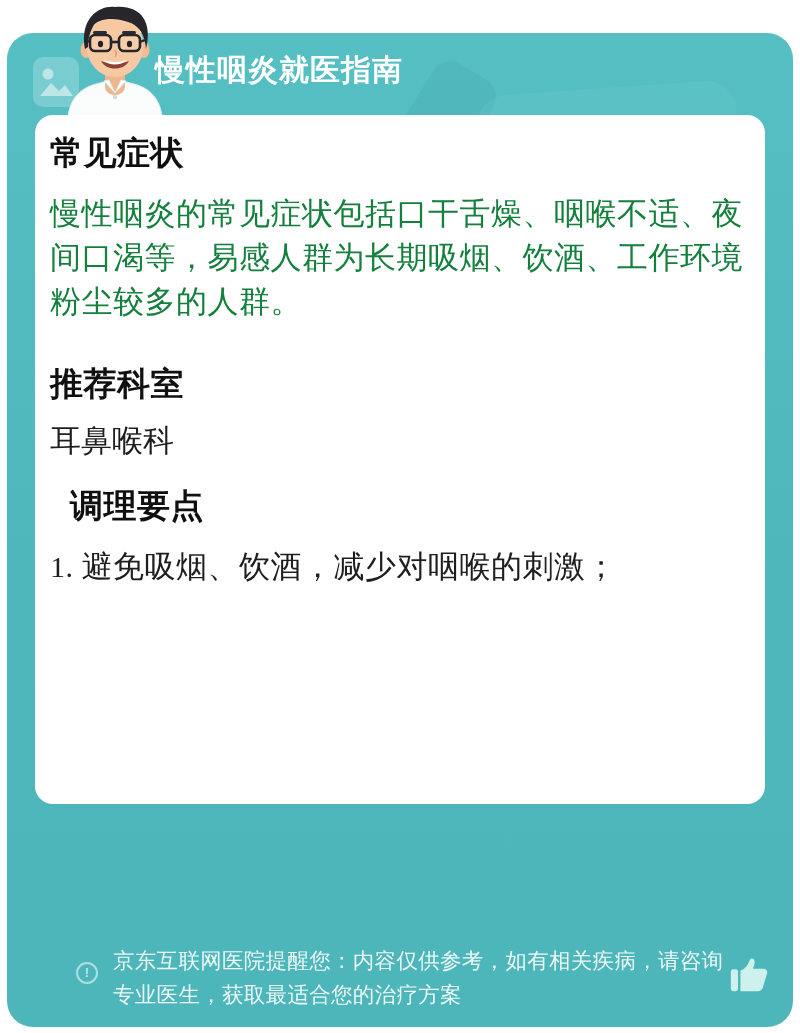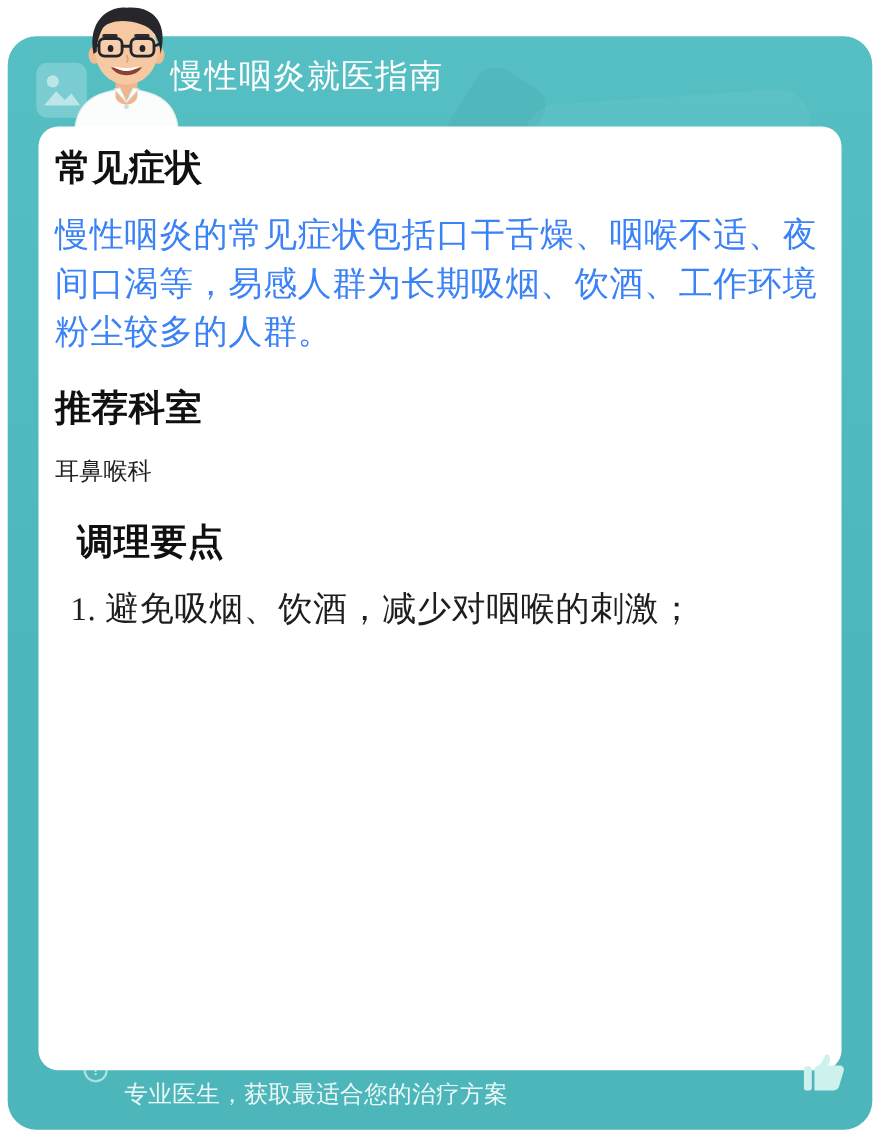--- a/index.html
+++ b/index.html
@@ -23,45 +23,45 @@
     background:rgba(255,255,255,0.05);border-radius:40px;transform:rotate(-4deg);
   }
   
   .img-ph{
     position:absolute;left:33px;top:57px;width:46px;height:50px;
     border-radius:10px;background:rgba(255,255,255,0.22);
   }
   
   .hdr-title{
     position:absolute;left:155px;top:53px;
-    font-size:30px;line-height:34px;font-weight:400;color:#ffffff;
+    font-size:30px;line-height:34px;font-weight:700;color:#ffffff;
     letter-spacing:1px;white-space:nowrap;z-index:3;
   }
   
   .avatar{position:absolute;left:48px;top:5px;width:134px;height:112px;z-index:4;}
   
   .card{
-    position:absolute;left:35px;top:115px;width:730px;height:858px;
+    position:absolute;left:35px;top:115px;width:730px;height:689px;
     border-radius:18px;background:#ffffff;z-index:5;
     box-sizing:border-box;padding:15px 22px 0 15px;
   }
   .sec-h{
     font-size:33px;line-height:46px;font-weight:700;color:#101010;
     margin:0;letter-spacing:0.5px;
   }
-  .sec-h.mt1{margin-top:24px;}
+  .sec-h.mt1{margin-top:37px;}
   .sec-h.mt2{margin-top:20px;margin-left:20px;}
   .body-p{
-    font-size:31px;line-height:44px;color:#3b82f6;margin:16px 0 0 0;
+    font-size:31px;line-height:44px;color:#15803d;margin:16px 0 0 0;
     letter-spacing:0.5px;
   }
-  .dept-p{font-size:22px;line-height:44px;color:#1e1e1e;margin:12px 0 0 0;}
+  .dept-p{font-size:31px;line-height:44px;color:#1e1e1e;margin:12px 0 0 0;}
   .care-list{margin-top:16px;}
   .care-item{
-    font-size:31px;line-height:44px;color:#1e1e1e;margin:0 0 14px 14px;
+    font-size:31px;line-height:44px;color:#1e1e1e;margin:0 0 14px 0;
     letter-spacing:0.5px;
   }
   .care-num{
     font-family:"Liberation Serif","DejaVu Serif",serif;
     font-size:30px;color:#1e1e1e;margin-right:8px;
   }
   
   .alert-icon{
     position:absolute;left:76px;top:962px;width:22px;height:22px;z-index:6;
     border:2px solid rgba(255,255,255,0.55);border-radius:50%;
@@ -135,17 +135,17 @@
   <p class="dept-p">耳鼻喉科</p>
 
   <h2 class="sec-h mt2">调理要点</h2>
 
   <div class="care-list">
     <p class="care-item"><span class="care-num">1.</span><span>避免吸烟、饮酒，减少对咽喉的刺激；</span></p>
   </div>
 </div>
 
 <div class="alert-icon">!</div>
-<div class="disclaimer">金嗓子喉片等缓解症状：内容仅供参考，如有相关疾病，请咨询专业医生，获取最适合您的治疗方案</div>
+<div class="disclaimer">京东互联网医院提醒您：内容仅供参考，如有相关疾病，请咨询专业医生，获取最适合您的治疗方案</div>
 <svg class="thumb" viewBox="0 0 48 50">
   <rect x="4" y="20" width="7.5" height="23" rx="2.5" fill="#cdf2ee"></rect>
   <path d="M14,43 V21.5 C19,19.5 22.2,15.5 23.6,10.6 C24.3,8.1 28.3,8.5 28.7,11.3 C29.1,14 28.3,16.9 27,19.4 H38 C40.7,19.4 42.6,21.9 41.8,24.4 L37.4,39.2 C36.7,41.5 34.6,43 32.2,43 Z" fill="#cdf2ee"></path>
 </svg>
 
 </body></html>

